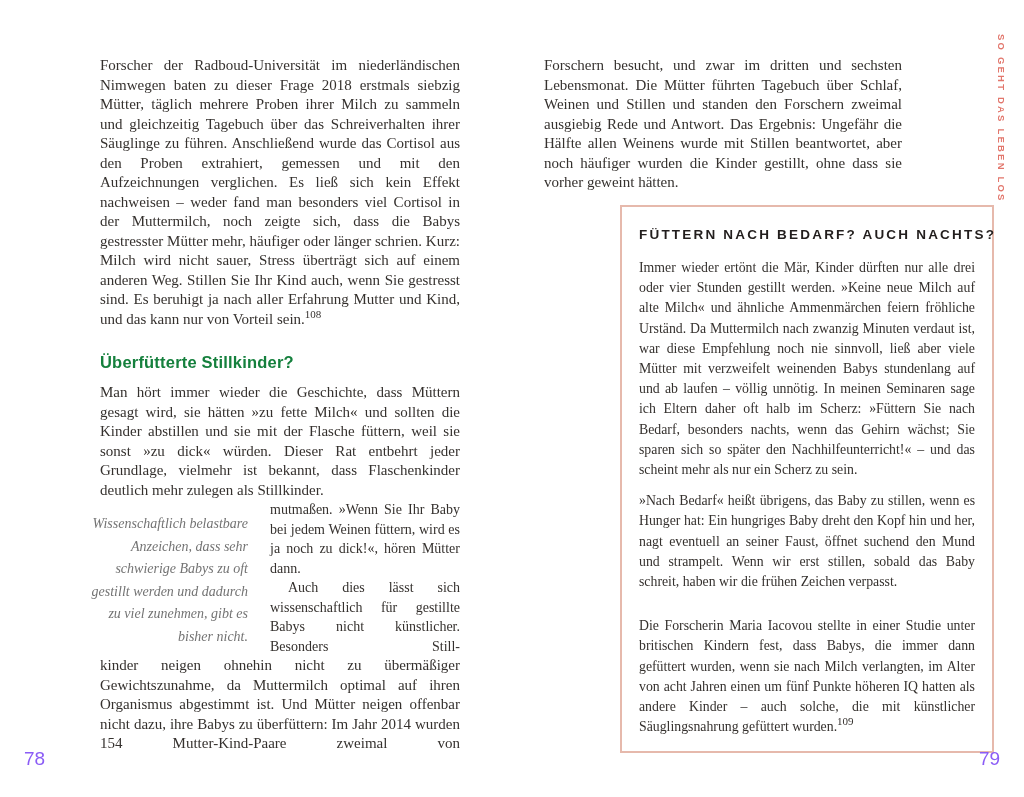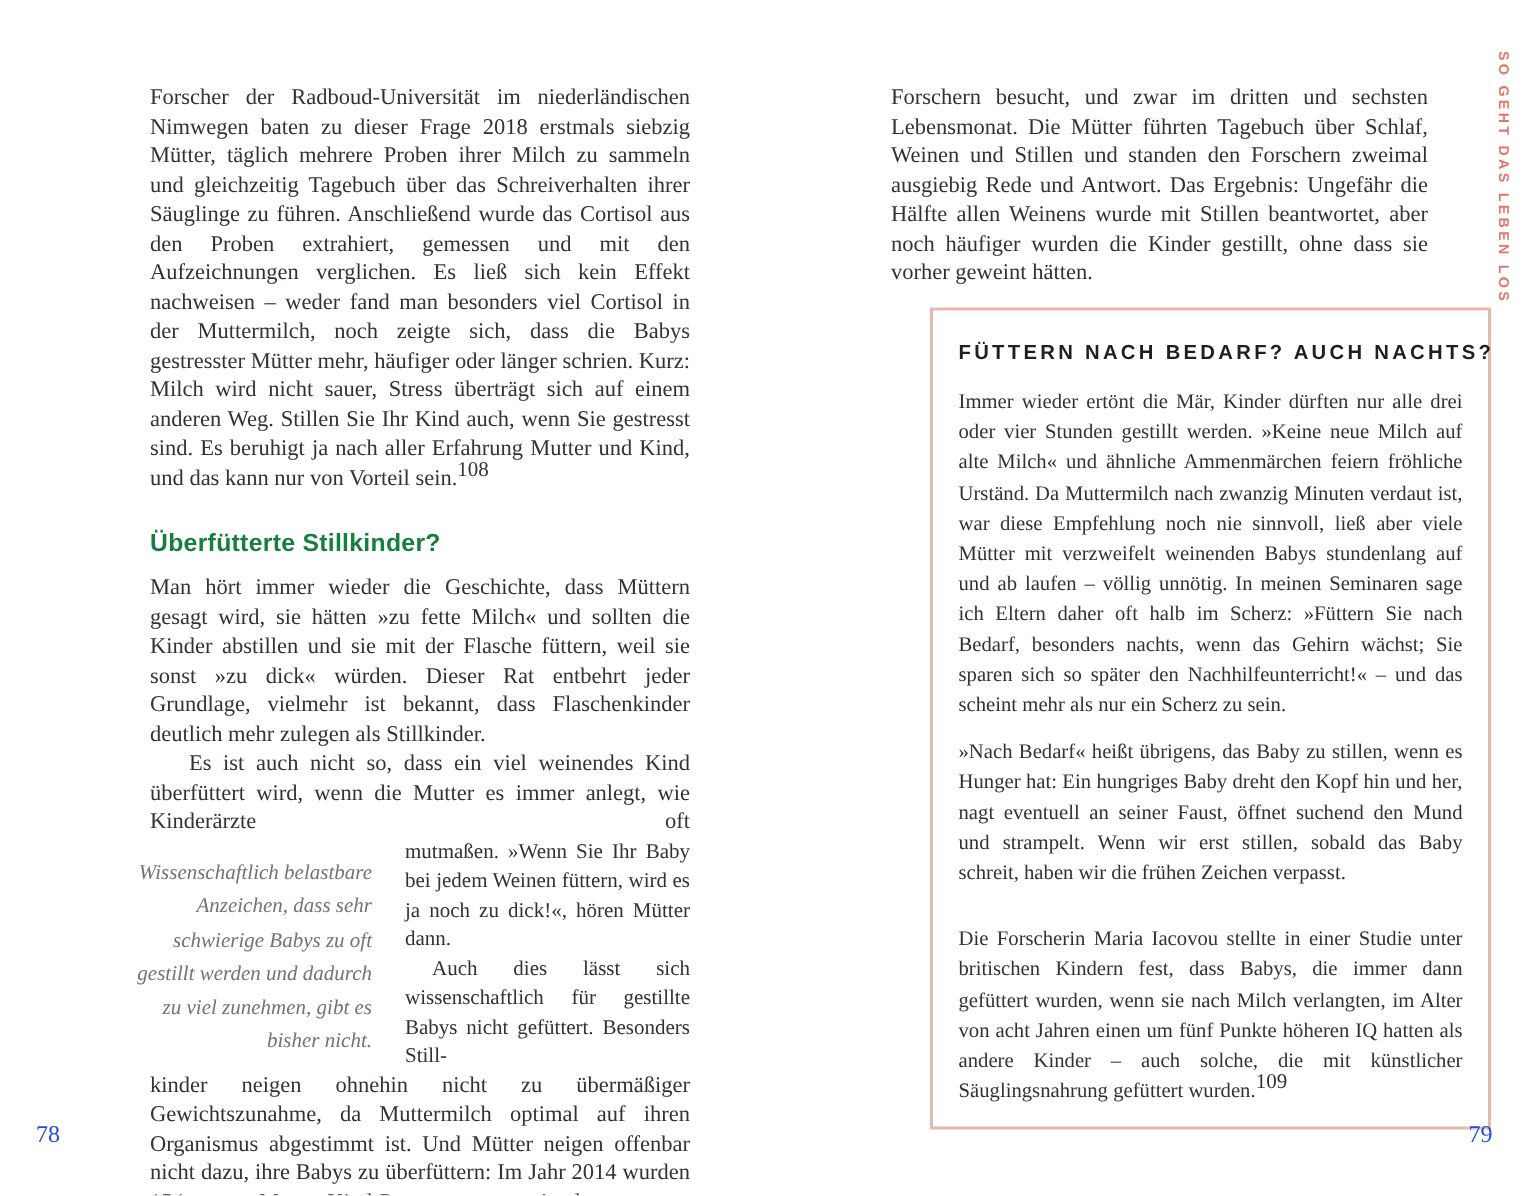--- a/index.html
+++ b/index.html
@@ -59,21 +59,21 @@
     text-align: right;
     color: #737373;
   }
   .narrow-col { width: 190px; }
   .narrow-col p.body { font-size: 14px; line-height: 19.5px; }
   .narrow-col p.second { text-indent: 18px; }
 
   
   .right-col {
     position: absolute;
-    left: 594px;
+    left: 544px;
     top: 56px;
     width: 358px;
   }
 
   .info-box {
     position: absolute;
     left: 620px;
     top: 205px;
     width: 374px;
     box-sizing: border-box;
@@ -94,67 +94,66 @@
     margin: 0 0 11px 0;
     font-size: 13.8px;
     line-height: 20.2px;
     text-align: justify;
     hyphens: auto;
     -webkit-hyphens: auto;
   }
   .info-box p.box-body:last-child { margin-bottom: 0; margin-top: 24px; }
 
   sup.footnote {
-    font-size: 14px;
+    font-size: 11px;
     line-height: 0;
     vertical-align: super;
   }
 
   
   .vertical-label {
     position: absolute;
     right: 17px;
     top: 34px;
     writing-mode: vertical-rl;
     font-family: "Liberation Sans", sans-serif;
     font-weight: bold;
     font-size: 9.5px;
     letter-spacing: 2.2px;
     color: #e2766c;
     white-space: nowrap;
   }
   .page-num {
     position: absolute;
     top: 748px;
-    font-family: Liberation Serif, serif;
-    font-size: 16px;
-    color: #1d4ed8;
+    font-family: Liberation Sans, sans-serif;
+    font-size: 19px;
+    color: #8b5cf6;
   }
   .page-num.left  { left: 24px; }
   .page-num.right { left: 979px; }
 </style>
 </head>
 <body>
 
 <div class="spread">
 
   <div class="left-col">
     <p class="body"><span>Forscher der Radboud-Universität im niederländischen Nimwegen baten zu dieser Frage 2018 erstmals siebzig Mütter, täglich mehrere Proben ihrer Milch zu sammeln und gleichzeitig Tagebuch über das Schreiverhalten ihrer Säuglinge zu führen. Anschließend wurde das Cortisol aus den Proben extrahiert, gemessen und mit den Aufzeichnungen verglichen. Es ließ sich kein Effekt nachweisen – weder fand man besonders viel Cortisol in der Muttermilch, noch zeigte sich, dass die Babys gestresster Mütter mehr, häufiger oder länger schrien. Kurz: Milch wird nicht sauer, Stress überträgt sich auf einem anderen Weg. Stillen Sie Ihr Kind auch, wenn Sie gestresst sind. Es beruhigt ja nach aller Erfahrung Mutter und Kind, und das kann nur von Vorteil sein.</span><sup class="footnote">108</sup></p>
 
     <h2 class="section-heading">Überfütterte Stillkinder?</h2>
 
     <p class="body">Man hört immer wieder die Geschichte, dass Müttern gesagt wird, sie hätten »zu fette Milch« und sollten die Kinder abstillen und sie mit der Flasche füttern, weil sie sonst »zu dick« würden. Dieser Rat entbehrt jeder Grundlage, vielmehr ist bekannt, dass Flaschenkinder deutlich mehr zulegen als Stillkinder.</p>
 
-    <p class="body indent cont-last">Es ist auch nicht so, dass ein viel weinendes Kind überfüttert wird, wenn die Mutter es immer anlegt, wie Kinderärzte oft</p>
 
     <div class="wrap-row">
       <aside class="margin-note">Wissenschaftlich belastbare Anzeichen, dass sehr schwierige Babys zu oft gestillt werden und dadurch zu viel zunehmen, gibt es bisher nicht.</aside>
       <div class="narrow-col">
         <p class="body">mutmaßen. »Wenn Sie Ihr Baby bei jedem Weinen füttern, wird es ja noch zu dick!«, hören Mütter dann.</p>
-        <p class="body second cont-last">Auch dies lässt sich wissenschaftlich für gestillte Babys nicht gefüttert. Besonders Still-</p>
+        <p class="body second cont-last">Auch dies lässt sich wissenschaftlich für gestillte Babys nicht künstlicher. Besonders Still-</p>
       </div>
     </div>
 
     <p class="body cont-last">kinder neigen ohnehin nicht zu übermäßiger Gewichtszunahme, da Muttermilch optimal auf ihren Organismus abgestimmt ist. Und Mütter neigen offenbar nicht dazu, ihre Babys zu überfüttern: Im Jahr 2014 wurden 154 Mutter-Kind-Paare zweimal von</p>
   </div>
 
   <div class="right-col">
     <p class="body">Forschern besucht, und zwar im dritten und sechsten Lebensmonat. Die Mütter führten Tagebuch über Schlaf, Weinen und Stillen und standen den Forschern zweimal ausgiebig Rede und Antwort. Das Ergebnis: Ungefähr die Hälfte allen Weinens wurde mit Stillen beantwortet, aber noch häufiger wurden die Kinder gestillt, ohne dass sie vorher geweint hätten.</p>
   </div>
 

